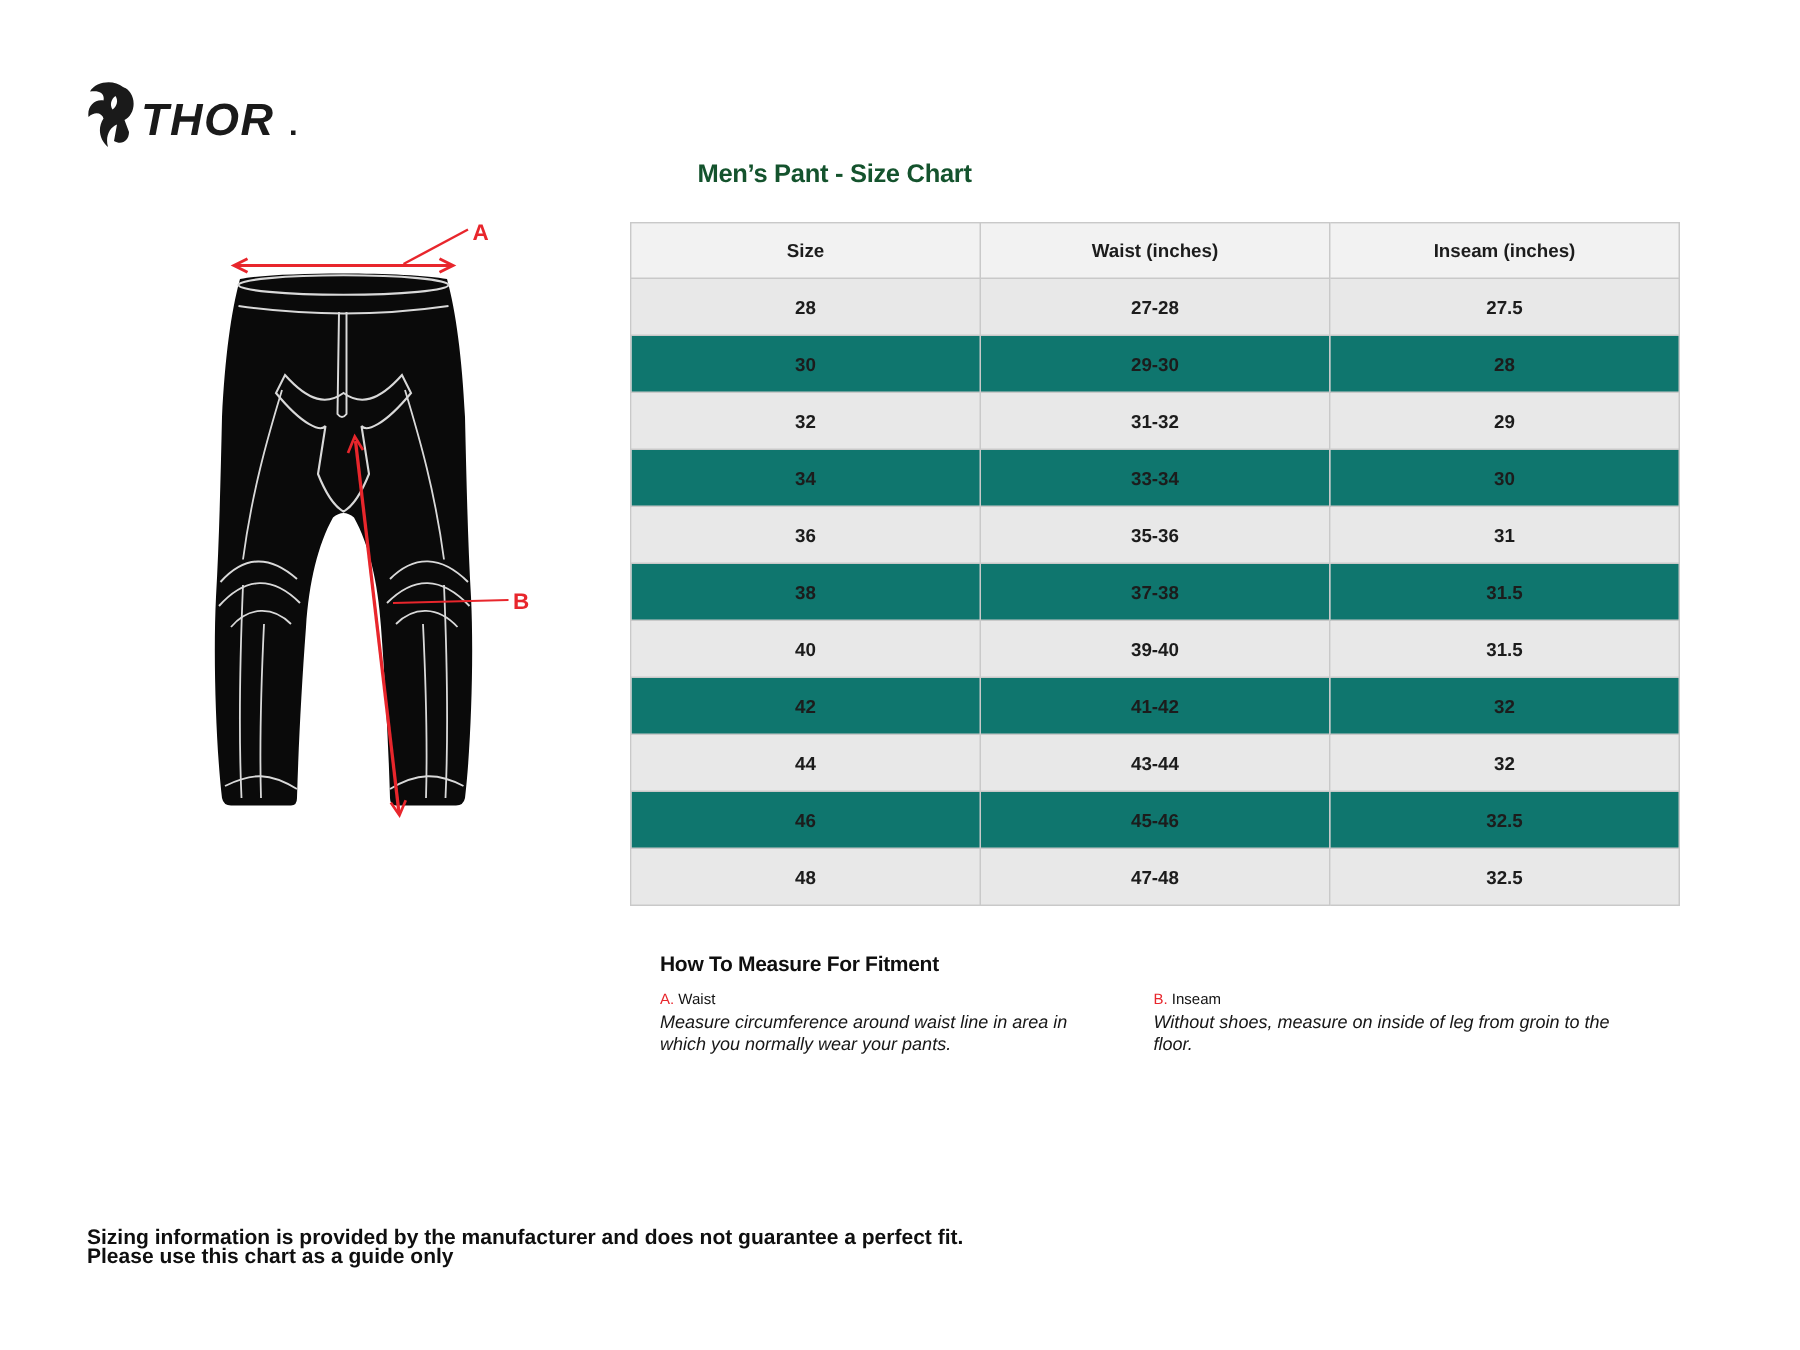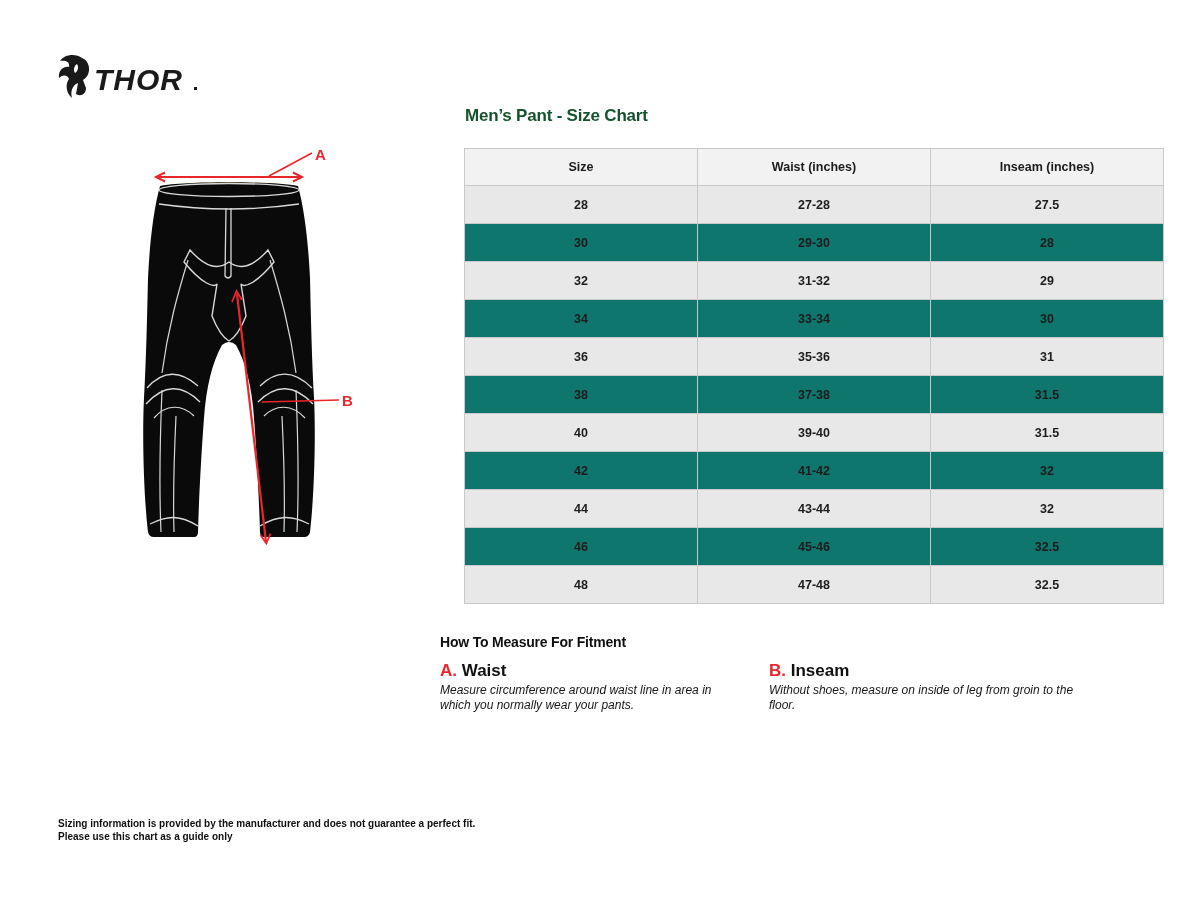--- a/index.html
+++ b/index.html
@@ -19,21 +19,21 @@
   
   #diagram { left: 118px; top: 138px; width: 270px; height: 430px; }
 
   
   #chart-title {
     left: 465px; top: 106px;
     font-size: 17px; font-weight: 700;
     letter-spacing: -0.2px; color: #14532d;
   }
   #size-table {
-    left: 464px; top: 148px; width: 700px;
+    left: 420px; top: 148px; width: 700px;
     border-collapse: collapse;
     table-layout: fixed;
   }
   #size-table th, #size-table td {
     border: 1px solid #c9c9c9;
     text-align: center;
     font-size: 12.5px;
     font-weight: 700;
     color: #1c1c1c;
   }
@@ -46,28 +46,28 @@
 
   
   #measure-title {
     left: 440px; top: 634px;
     font-size: 14px; font-weight: 700;
     letter-spacing: -0.2px; color: #0f0f0f;
   }
   .measure-col { top: 661px; width: 305px; }
   #measure-a { left: 440px; }
   #measure-b { left: 769px; }
-  .measure-label { font-size: 17px; font-weight: 700; color: #111; margin-bottom: 2px; }
+  .measure-label { font-size: 10px; font-weight: 400; color: #111; margin-bottom: 2px; }
   .measure-label .letter { color: #e8262c; }
   .measure-desc { font-size: 12px; line-height: 14.5px; color: #161616; font-style: italic; }
 
   
   #footer {
     left: 58px; top: 818px;
-    font-size: 10px; font-weight: 700;
+    font-size: 14px; font-weight: 700;
     line-height: 12.5px; color: #0f0f0f;
   }
 </style>
 </head>
 <body>
 
 <div class="abs" id="logo">
   <svg width="150" height="52" viewBox="0 0 150 52">
 
     <g>

